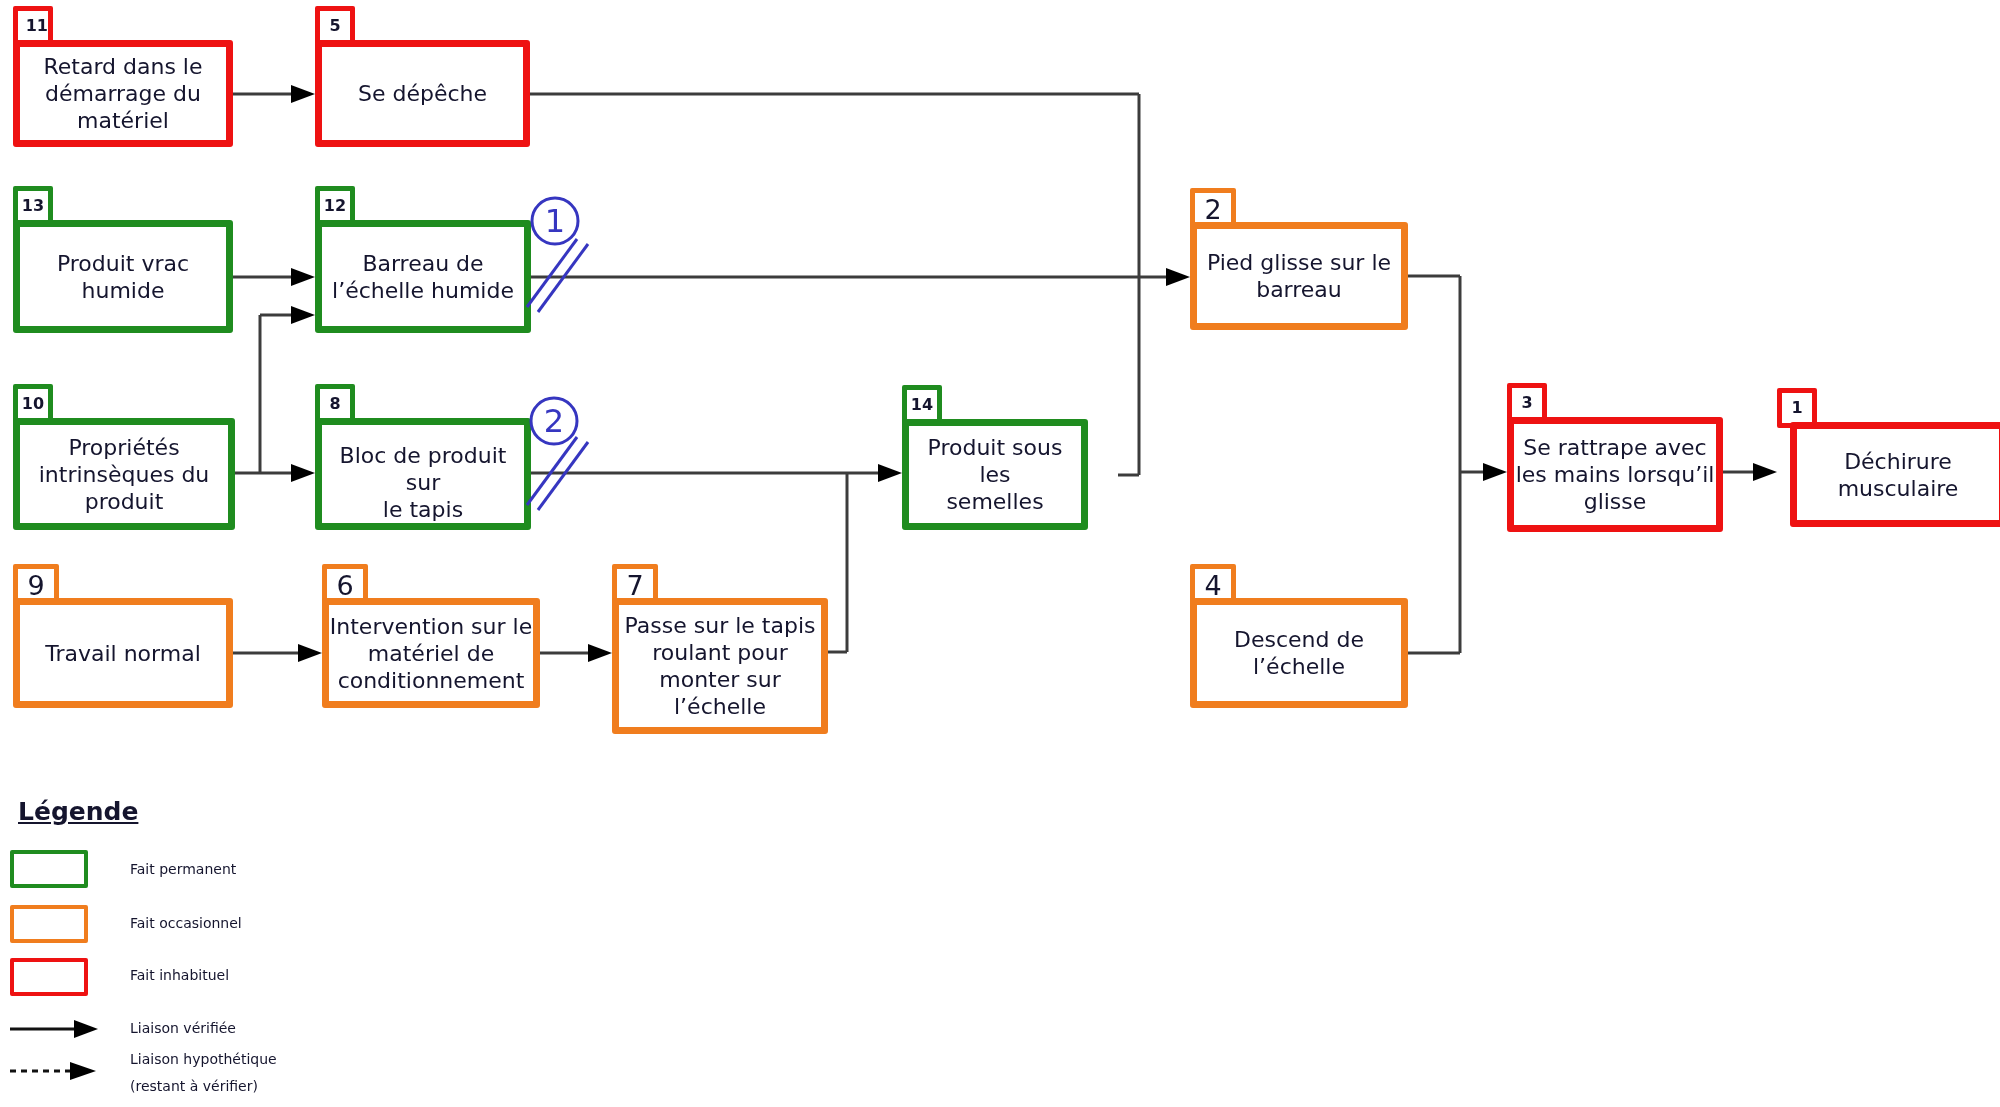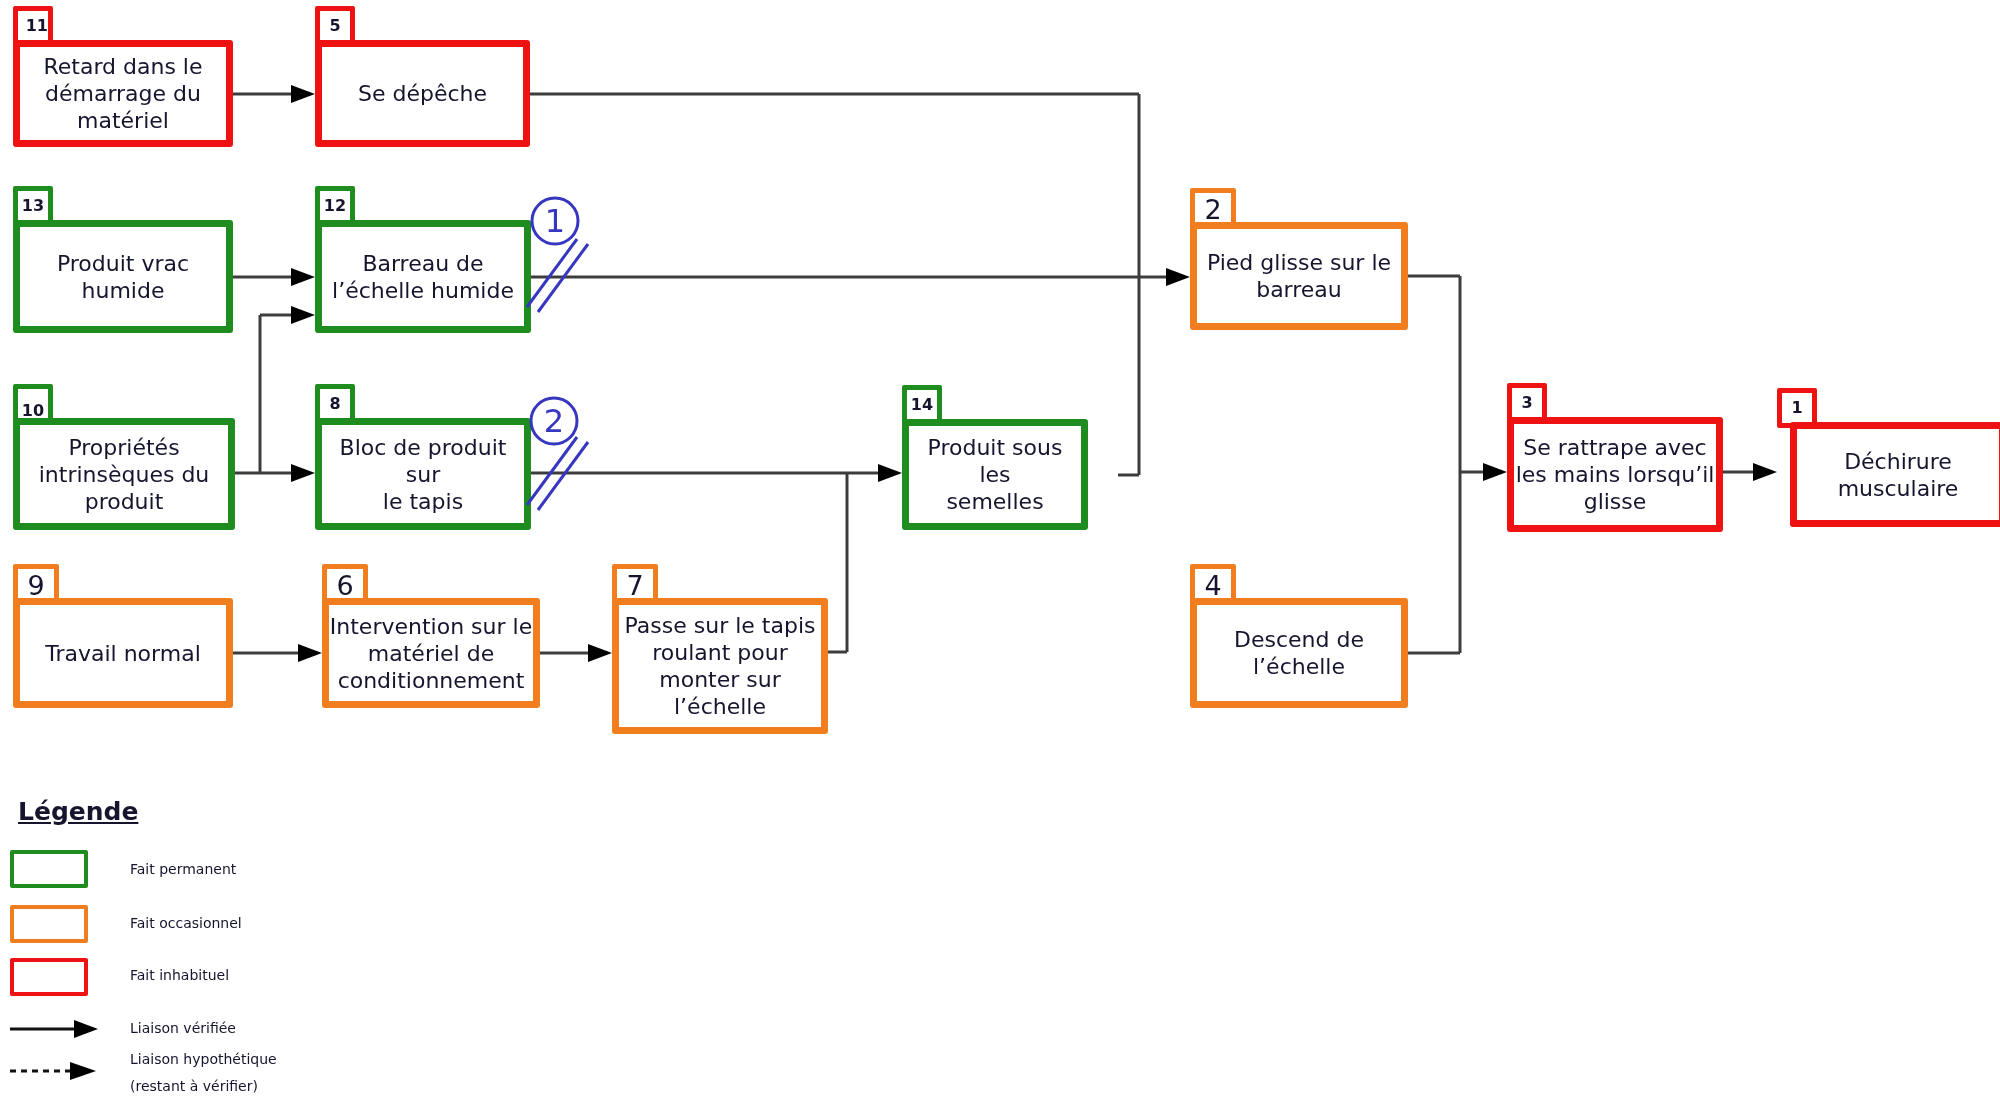--- a/index.html
+++ b/index.html
@@ -99,32 +99,32 @@
         <div class="nodelabel">Produit vrac
 humide</div>
       </div>
       <div class="tab" style="left: 315px; top: 186px; border-color: rgb(31, 140, 31);">
         <span class="tabnum">12</span>
       </div>
       <div class="nodebox" style="left: 315px; top: 220px; width: 216px; height: 113px; border-color: rgb(31, 140, 31); justify-content: center;">
         <div class="nodelabel">Barreau de
 l’échelle humide</div>
       </div>
-      <div class="tab" style="left: 13px; top: 384px; border-color: rgb(31, 140, 31); align-items: flex-end;">
+      <div class="tab" style="left: 13px; top: 384px; border-color: rgb(31, 140, 31);">
         <span class="tabnum">10</span>
       </div>
       <div class="nodebox" style="left: 13px; top: 418px; width: 222px; height: 112px; border-color: rgb(31, 140, 31);">
         <div class="nodelabel">Propriétés
 intrinsèques du
 produit</div>
       </div>
       <div class="tab" style="left: 315px; top: 384px; border-color: rgb(31, 140, 31);">
         <span class="tabnum">8</span>
       </div>
-      <div class="nodebox" style="left: 315px; top: 418px; width: 216px; height: 112px; border-color: rgb(31, 140, 31);">
+      <div class="nodebox" style="left: 315px; top: 418px; width: 216px; height: 112px; border-color: rgb(31, 140, 31); align-items: flex-end;">
         <div class="nodelabel">Bloc de produit sur
 le tapis</div>
       </div>
       <div class="tab tab-large" style="left: 13px; top: 564px; border-color: rgb(240, 125, 30);">
         <span class="tabnum">9</span>
       </div>
       <div class="nodebox" style="left: 13px; top: 598px; width: 220px; height: 110px; border-color: rgb(240, 125, 30);">
         <div class="nodelabel">Travail normal</div>
       </div>
       <div class="tab tab-large" style="left: 322px; top: 564px; border-color: rgb(240, 125, 30);">

